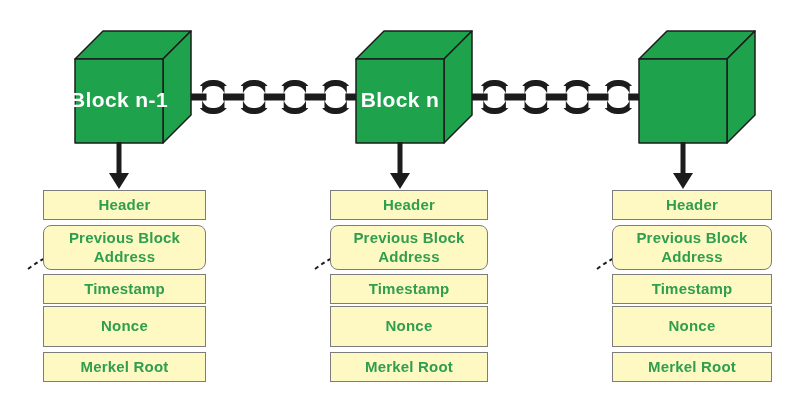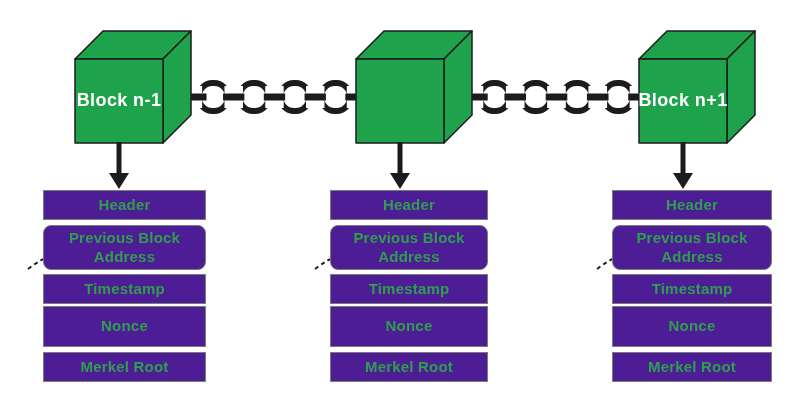--- a/index.html
+++ b/index.html
@@ -3,26 +3,26 @@
 <meta charset="utf-8">
 <style>
   html,body{margin:0;padding:0;background:#fff;}
   .scene{
     position:relative;width:800px;height:400px;background:#ffffff;
     font-family:"Liberation Sans",sans-serif;overflow:hidden;
   }
   .abs{position:absolute;}
   .cube-label{
     position:absolute;width:110px;text-align:center;
-    color:#ffffff;font-weight:bold;font-size:18px;letter-spacing:.4px;
+    color:#ffffff;font-weight:bold;font-size:21px;letter-spacing:.4px;
     line-height:24px;height:24px;
   }
   .list{position:absolute;top:190px;display:flex;flex-direction:column;}
   .row{
-    box-sizing:border-box;background:#4c1d95;border:1.5px solid #7c7c7c;
+    box-sizing:border-box;background:#fef9c3;border:1.5px solid #7c7c7c;
     display:flex;align-items:center;justify-content:center;text-align:center;
     color:#2F9E4F;font-weight:bold;font-size:15px;line-height:1.25;
     letter-spacing:.2px;padding:14px 4px;
   }
   .r1{height:27px;margin-bottom:5px;}
   .r2{height:45px;margin-bottom:4px;border-radius:8px;}
   .r3{height:28px;margin-bottom:2px;}
   .r4{height:41px;margin-bottom:5px;}
   .r5{height:28px;}
   svg{display:block;}
@@ -37,27 +37,27 @@
     <polygon points="90,30 118,2 118,86 90,114" fill="#1FA24C" stroke="#1C1C1C" stroke-width="1.5" stroke-linejoin="round"></polygon>
     <polygon points="2,30 90,30 90,114 2,114" fill="#1FA24C" stroke="#1C1C1C" stroke-width="1.5" stroke-linejoin="round"></polygon>
   </svg>
   <div class="cube-label" style="left:64px;top:88px;">Block n-1</div>
 
   <svg class="abs" style="left:354px;top:29px;" width="122" height="116" viewBox="0 0 122 116">
     <polygon points="2,30 30,2 118,2 90,30" fill="#1FA24C" stroke="#1C1C1C" stroke-width="1.5" stroke-linejoin="round"></polygon>
     <polygon points="90,30 118,2 118,86 90,114" fill="#1FA24C" stroke="#1C1C1C" stroke-width="1.5" stroke-linejoin="round"></polygon>
     <polygon points="2,30 90,30 90,114 2,114" fill="#1FA24C" stroke="#1C1C1C" stroke-width="1.5" stroke-linejoin="round"></polygon>
   </svg>
+  <div class="cube-label" style="left:345px;top:88px;">Block n</div>
 
   <svg class="abs" style="left:637px;top:29px;" width="122" height="116" viewBox="0 0 122 116">
     <polygon points="2,30 30,2 118,2 90,30" fill="#1FA24C" stroke="#1C1C1C" stroke-width="1.5" stroke-linejoin="round"></polygon>
     <polygon points="90,30 118,2 118,86 90,114" fill="#1FA24C" stroke="#1C1C1C" stroke-width="1.5" stroke-linejoin="round"></polygon>
     <polygon points="2,30 90,30 90,114 2,114" fill="#1FA24C" stroke="#1C1C1C" stroke-width="1.5" stroke-linejoin="round"></polygon>
   </svg>
-  <div class="cube-label" style="left:628px;top:88px;">Block n+1</div>
 
   <svg class="abs" style="left:191px;top:79px;" width="165" height="36" viewBox="0 0 170 36" preserveAspectRatio="none">
     <rect x="8" y="4" width="30" height="28" rx="14" fill="none" stroke="#1C1C1C" stroke-width="6"></rect>
     <rect x="50" y="4" width="30" height="28" rx="14" fill="none" stroke="#1C1C1C" stroke-width="6"></rect>
     <rect x="92" y="4" width="30" height="28" rx="14" fill="none" stroke="#1C1C1C" stroke-width="6"></rect>
     <rect x="134" y="4" width="30" height="28" rx="14" fill="none" stroke="#1C1C1C" stroke-width="6"></rect>
     <g fill="#ffffff">
       <rect x="4.5" y="7" width="7" height="22"></rect>
         <rect x="34.5" y="7" width="7" height="22"></rect>
       <rect x="46.5" y="7" width="7" height="22"></rect>

